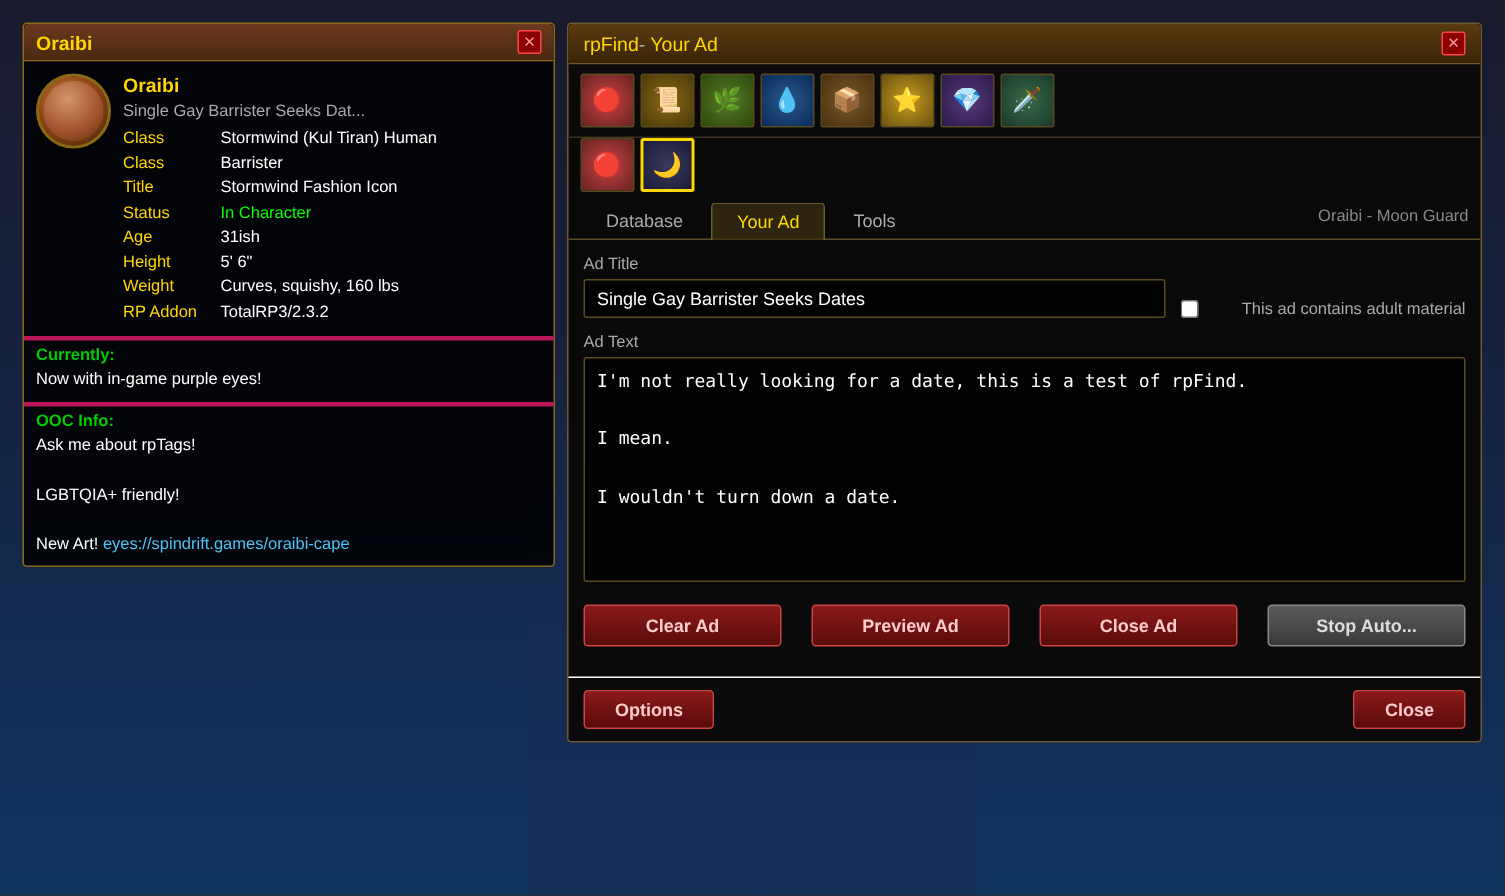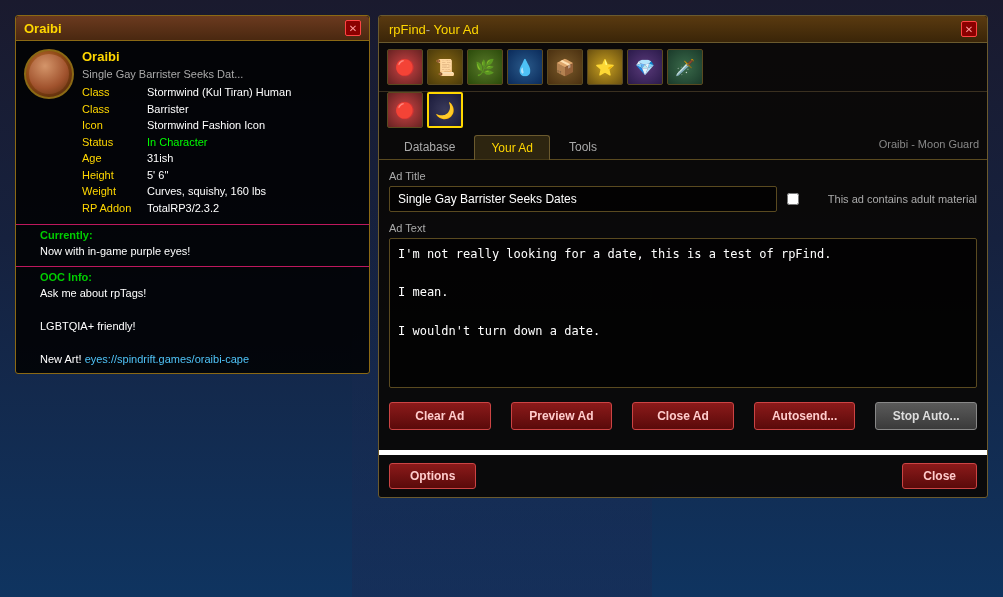--- a/index.html
+++ b/index.html
@@ -135,22 +135,22 @@
     }
 
     .stat-value {
       color: #ffffff;
       flex: 1;
     }
 
     .stat-value.green { color: #00ff00; }
 
     .char-panel-section {
-      padding: 4px 24px 6px;
-      border-top: 1px solid #be185d;
+      padding: 4px 8px 6px;
+      border-top: 3px solid #be185d;
     }
 
     .section-label {
       color: #00cc00;
       font-size: 11px;
       font-weight: bold;
       margin-bottom: 2px;
     }
 
     .section-text {
@@ -299,21 +299,21 @@
     }
 
     .field-label {
       color: #aaa;
       font-size: 11px;
       margin-bottom: 4px;
     }
 
     .ad-title-row {
       display: flex;
-      align-items: center;
+      align-items: flex-end;
       gap: 10px;
       margin-bottom: 10px;
     }
 
     .ad-title-input {
       flex: 1;
       background: rgba(0,0,0,0.7);
       border: 1px solid #5a4a20;
       color: #ffffff;
       font-size: 12px;
@@ -386,21 +386,21 @@
 
     .btn-gray {
       background: linear-gradient(180deg, #5a5a5a 0%, #3a3a3a 100%);
       border-color: #888;
       color: #ddd;
     }
 
     
     .bottom-bar {
       padding: 8px 10px;
-      border-top: 5px solid #ffffff;
+      border-top: 1px solid #ffffff;
       display: flex;
       justify-content: space-between;
     }
 
     .bottom-bar .wow-button {
       flex: none;
       padding: 5px 20px;
     }
   </style>
 </head>
@@ -425,21 +425,21 @@
 
       <div class="stat-row">
             <span class="stat-label">Class</span>
             <span class="stat-value ">Stormwind (Kul Tiran) Human</span>
           </div>
           <div class="stat-row">
             <span class="stat-label">Class</span>
             <span class="stat-value ">Barrister</span>
           </div>
           <div class="stat-row">
-            <span class="stat-label">Icon</span>
+            <span class="stat-label">Title</span>
             <span class="stat-value ">Stormwind Fashion Icon</span>
           </div>
           <div class="stat-row">
             <span class="stat-label">Status</span>
             <span class="stat-value green">In Character</span>
           </div>
           <div class="stat-row">
             <span class="stat-label">Age</span>
             <span class="stat-value ">31ish</span>
           </div>
@@ -518,21 +518,20 @@
 
 I mean.
 
 I wouldn't turn down a date.</textarea>
     </div>
 
     <div class="button-row">
       <button class="wow-button btn-red">Clear Ad</button>
       <button class="wow-button btn-red">Preview Ad</button>
       <button class="wow-button btn-red">Close Ad</button>
-      <button class="wow-button btn-red">Autosend...</button>
       <button class="wow-button btn-gray">Stop Auto...</button>
     </div>
   </div>
 
   <div class="bottom-bar">
     <button class="wow-button btn-red">Options</button>
     <button class="wow-button btn-red">Close</button>
   </div>
 </div>
 

